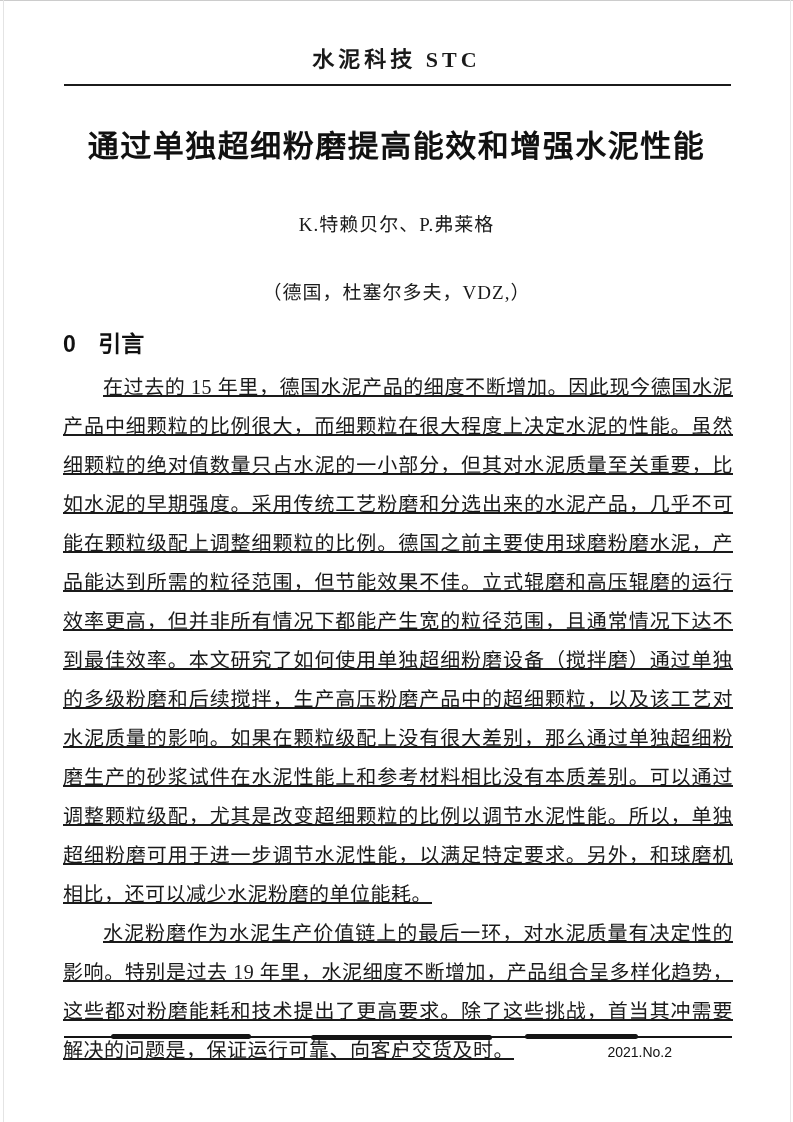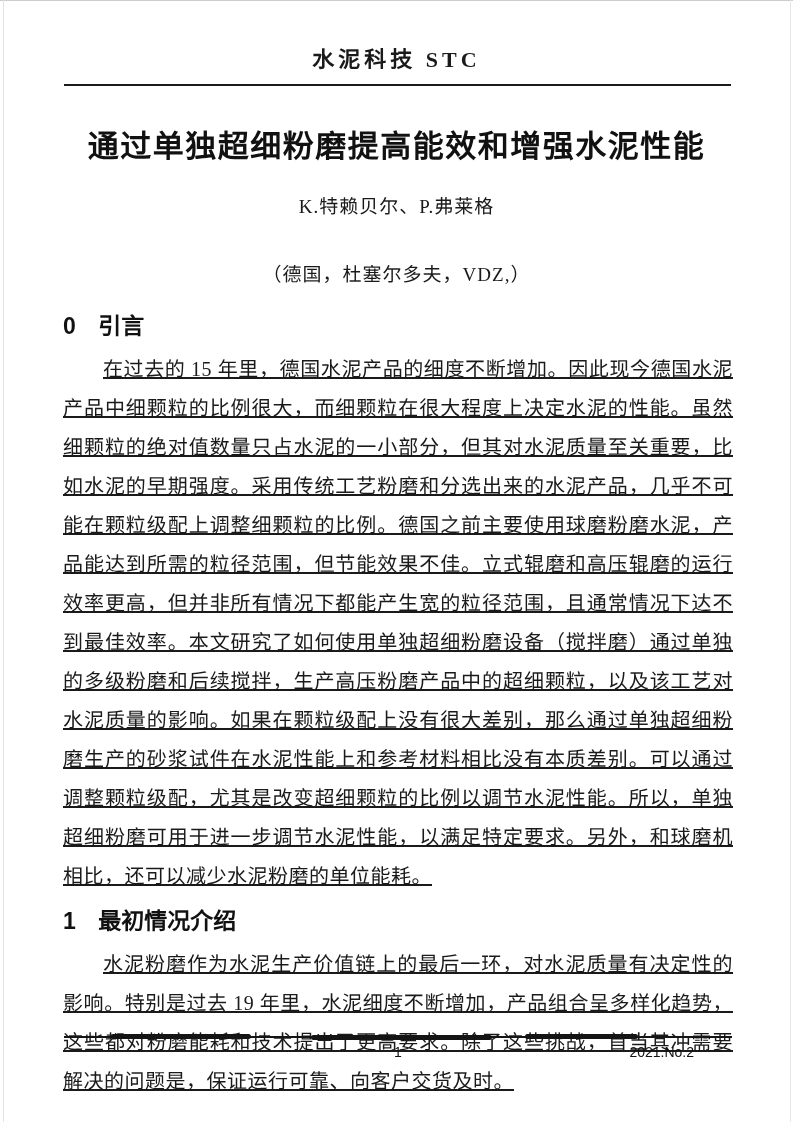--- a/index.html
+++ b/index.html
@@ -36,21 +36,21 @@
   .article-title {
     margin: 40px 40px 16px;
     text-align: center;
     font-family: "Liberation Sans", "DejaVu Sans", sans-serif;
     font-weight: bold;
     font-size: 31px; line-height: 42px;
     letter-spacing: 1.5px;
     color: #111;
   }
   .authors {
-    margin-top: 26px;
+    margin-top: 44px;
     text-align: center;
     font-size: 19px; line-height: 25px;
     letter-spacing: 1px;
   }
   .affiliation {
     text-align: center;
     font-size: 19px; line-height: 25px;
     letter-spacing: 1px;
     margin-top: 43px;
   }
@@ -90,21 +90,21 @@
   .footer-rule .s2 { left: 37%; width: 27%; top: -1px; }
   .footer-rule .s3 { left: 69%; width: 17%; top: -2px; }
   .footer {
     position: absolute;
     top: 1043px; left: 64px; right: 61px; height: 18px;
     font-family: "Liberation Sans", "DejaVu Sans", sans-serif;
     font-size: 14px; line-height: 18px;
     color: #111;
   }
   .page-num { position: absolute; left: 50%; transform: translateX(-50%); }
-  .issue    { position: absolute; right: 38px; }
+  .issue    { position: absolute; right: 60px; }
 </style>
 </head>
 <body>
 
 <div class="page">
   <div class="scan-edge-top"></div>
   <div class="scan-edge-left"></div>
   <div class="scan-edge-right"></div>
 
   <div class="journal-header">水泥科技 STC</div>
@@ -119,24 +119,20 @@
 
   <div class="body-text">
 
     <h2 class="section-heading">
       <span class="sec-num">0</span>
       <span class="sec-title">引言</span>
     </h2>
 
     <p class="para">在过去的 15 年里，德国水泥产品的细度不断增加。因此现今德国水泥产品中细颗粒的比例很大，而细颗粒在很大程度上决定水泥的性能。虽然细颗粒的绝对值数量只占水泥的一小部分，但其对水泥质量至关重要，比如水泥的早期强度。采用传统工艺粉磨和分选出来的水泥产品，几乎不可能在颗粒级配上调整细颗粒的比例。德国之前主要使用球磨粉磨水泥，产品能达到所需的粒径范围，但节能效果不佳。立式辊磨和高压辊磨的运行效率更高，但并非所有情况下都能产生宽的粒径范围，且通常情况下达不到最佳效率。本文研究了如何使用单独超细粉磨设备（搅拌磨）通过单独的多级粉磨和后续搅拌，生产高压粉磨产品中的超细颗粒，以及该工艺对水泥质量的影响。如果在颗粒级配上没有很大差别，那么通过单独超细粉磨生产的砂浆试件在水泥性能上和参考材料相比没有本质差别。可以通过调整颗粒级配，尤其是改变超细颗粒的比例以调节水泥性能。所以，单独超细粉磨可用于进一步调节水泥性能，以满足特定要求。另外，和球磨机相比，还可以减少水泥粉磨的单位能耗。</p>
 
-    <h2 class="section-heading second">
-      <span class="sec-num">1</span>
-      <span class="sec-title">最初情况介绍</span>
-    </h2>
 
     <p class="para">水泥粉磨作为水泥生产价值链上的最后一环，对水泥质量有决定性的影响。特别是过去 19 年里，水泥细度不断增加，产品组合呈多样化趋势，这些都对粉磨能耗和技术提出了更高要求。除了这些挑战，首当其冲需要解决的问题是，保证运行可靠、向客户交货及时。</p>
 
 
   </div>
 
   <div class="footer-rule">
     <span class="seg s1"></span>
     <span class="seg s2"></span>
     <span class="seg s3"></span>

